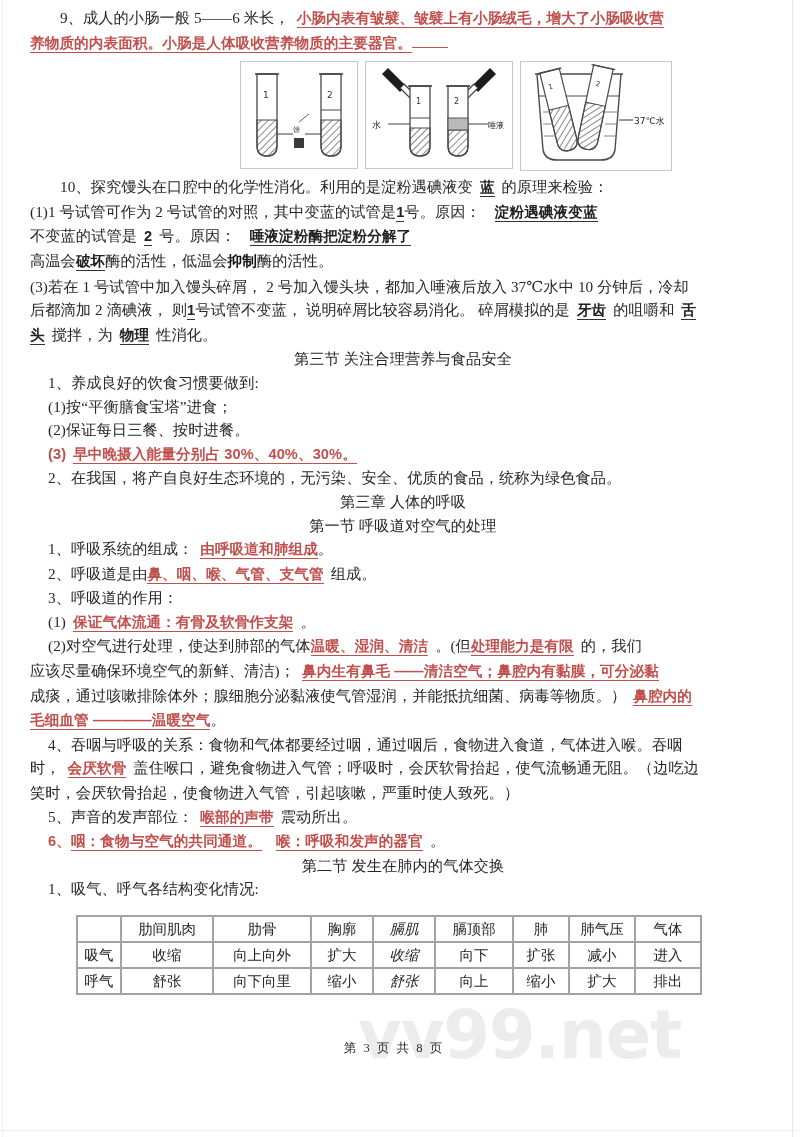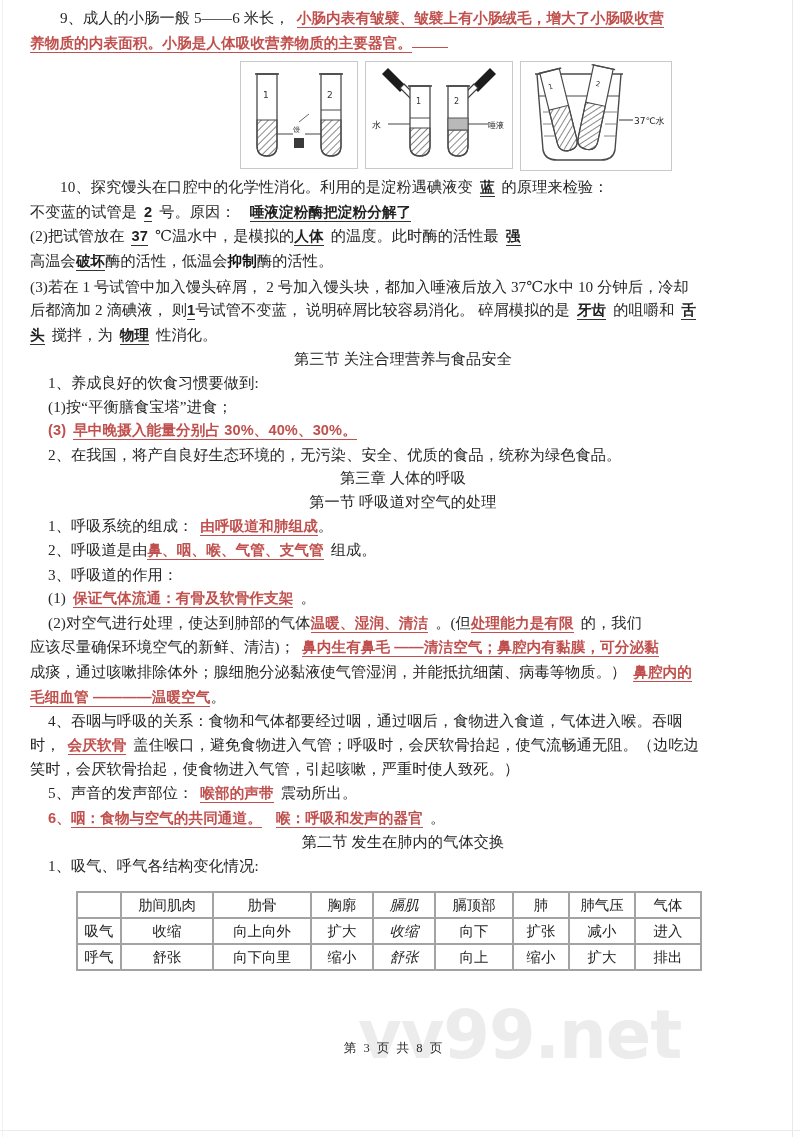--- a/index.html
+++ b/index.html
@@ -252,41 +252,42 @@
           <line x1="98" y1="58" x2="112" y2="58" stroke="#333" stroke-width="1"></line>
           <text x="113" y="62" font-size="9" fill="#1c1c1c" font-family="DejaVu Sans">37℃水</text>
         </svg>
       </div>
     </div>
 
     <p class="line">
       <span style="display:inline-block;width:30px"></span><span>10、探究馒头在口腔中的化学性消化。利用的是淀粉遇碘液变</span><span class="sp"></span><span class="blku">蓝</span><span class="sp"></span><span>的原理来检验：</span>
     </p>
     <p class="line">
+      <span>(1)1 号试管可作为 2 号试管的对照，其中变蓝的试管是</span><span class="blku">1</span><span>号。原因：</span><span class="sp"></span><span class="sp"></span><span class="blku">淀粉遇碘液变蓝</span>
+    </p>
+    <p class="line">
       <span>不变蓝的试管是</span><span class="sp"></span><span class="blku">2</span><span class="sp"></span><span>号。原因：</span><span class="sp"></span><span class="sp"></span><span class="blku">唾液淀粉酶把淀粉分解了</span>
-    </p>
-    <p class="line">
-      <span>(2)把试管放在</span><span class="sp"></span><span class="blku">37</span><span class="sp"></span><span>℃温水中，是模拟的</span><span class="blku">人体</span><span class="sp"></span><span>的温度。此时酶的活性最</span><span class="sp"></span><span class="blku">强</span>
     </p>
     <p class="line">
       <span>高温会</span><span class="blku">破坏</span><span>酶的活性，低温会</span><span class="blkb">抑制</span><span>酶的活性。</span>
     </p>
     <p class="line">
       <span>(3)若在 1 号试管中加入馒头碎屑， 2 号加入馒头块，都加入唾液后放入 37℃水中 10 分钟后，冷却</span>
     </p>
     <p class="line">
       <span>后都滴加 2 滴碘液， 则</span><span class="blku">1</span><span>号试管不变蓝， 说明碎屑比较容易消化。 碎屑模拟的是</span><span class="sp"></span><span class="blku">牙齿</span><span class="sp"></span><span>的咀嚼和</span><span class="sp"></span><span class="blku">舌</span>
     </p>
     <p class="line">
       <span class="blku">头</span><span class="sp"></span><span>搅拌，为</span><span class="sp"></span><span class="blku">物理</span><span class="sp"></span><span>性消化。</span>
     </p>
 
     <p class="line center">第三节  关注合理营养与食品安全</p>
     <p class="line"><span style="display:inline-block;width:18px"></span><span>1、养成良好的饮食习惯要做到:</span></p>
     <p class="line"><span style="display:inline-block;width:18px"></span><span>(1)按“平衡膳食宝塔”进食；</span></p>
+    <p class="line"><span style="display:inline-block;width:18px"></span><span>(2)保证每日三餐、按时进餐。</span></p>
     <p class="line"><span style="display:inline-block;width:18px"></span><span class="red">(3)</span><span class="sp"></span><span class="redu">早中晚摄入能量分别占 30%、40%、30%。</span></p>
     <p class="line"><span style="display:inline-block;width:18px"></span><span>2、在我国，将产自良好生态环境的，无污染、安全、优质的食品，统称为绿色食品。</span></p>
 
     <p class="line center">第三章  人体的呼吸</p>
     <p class="line center">第一节  呼吸道对空气的处理</p>
 
     <p class="line"><span style="display:inline-block;width:18px"></span><span>1、呼吸系统的组成：</span><span class="sp"></span><span class="redu">由呼吸道和肺组成</span><span>。</span></p>
     <p class="line"><span style="display:inline-block;width:18px"></span><span>2、呼吸道是由</span><span class="redu">鼻、咽、喉、气管、支气管</span><span class="sp"></span><span>组成。</span></p>
     <p class="line"><span style="display:inline-block;width:18px"></span><span>3、呼吸道的作用：</span></p>
     <p class="line"><span style="display:inline-block;width:18px"></span><span>(1)</span><span class="sp"></span><span class="redu">保证气体流通：有骨及软骨作支架</span><span class="sp"></span><span>。</span></p>

